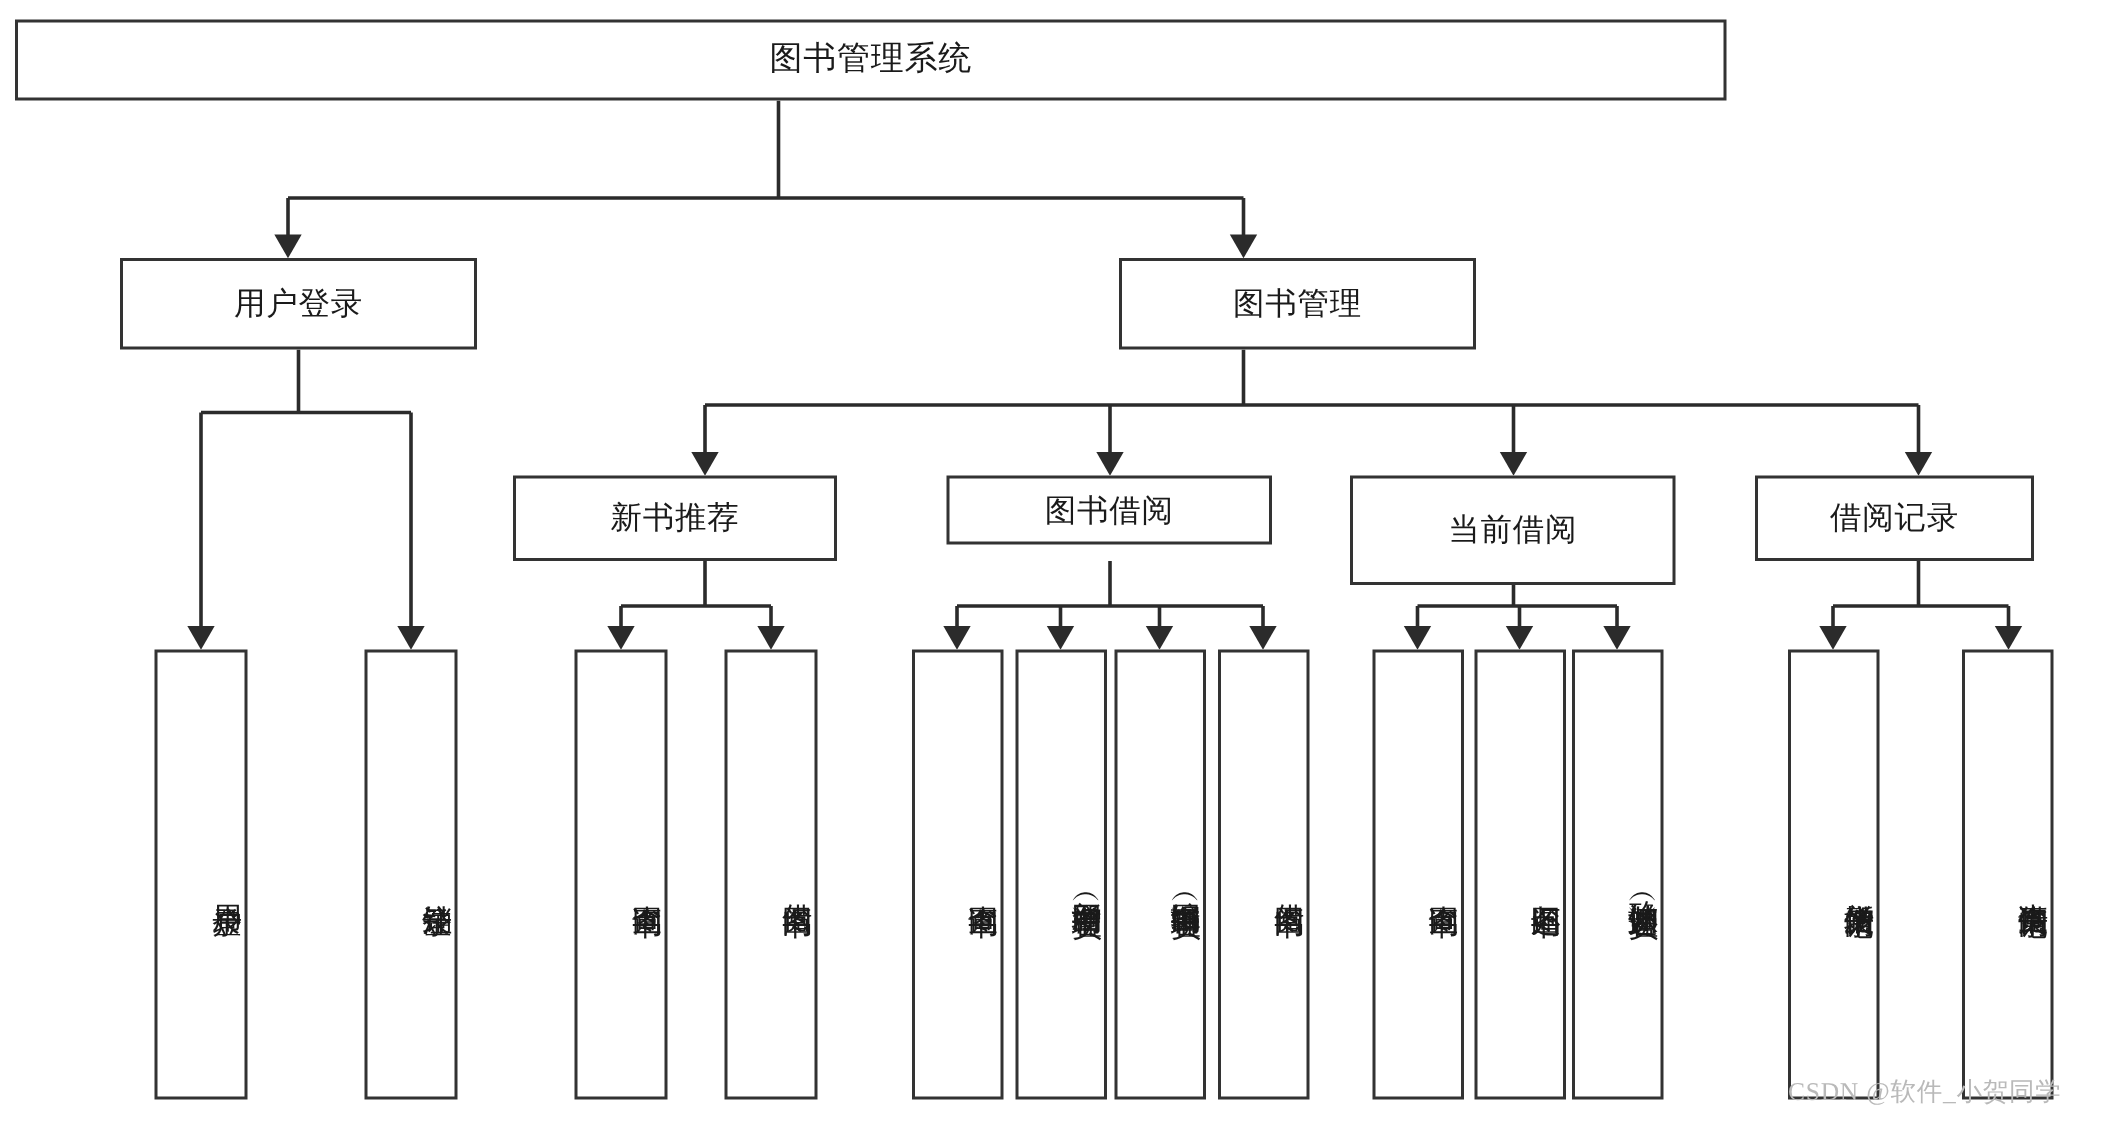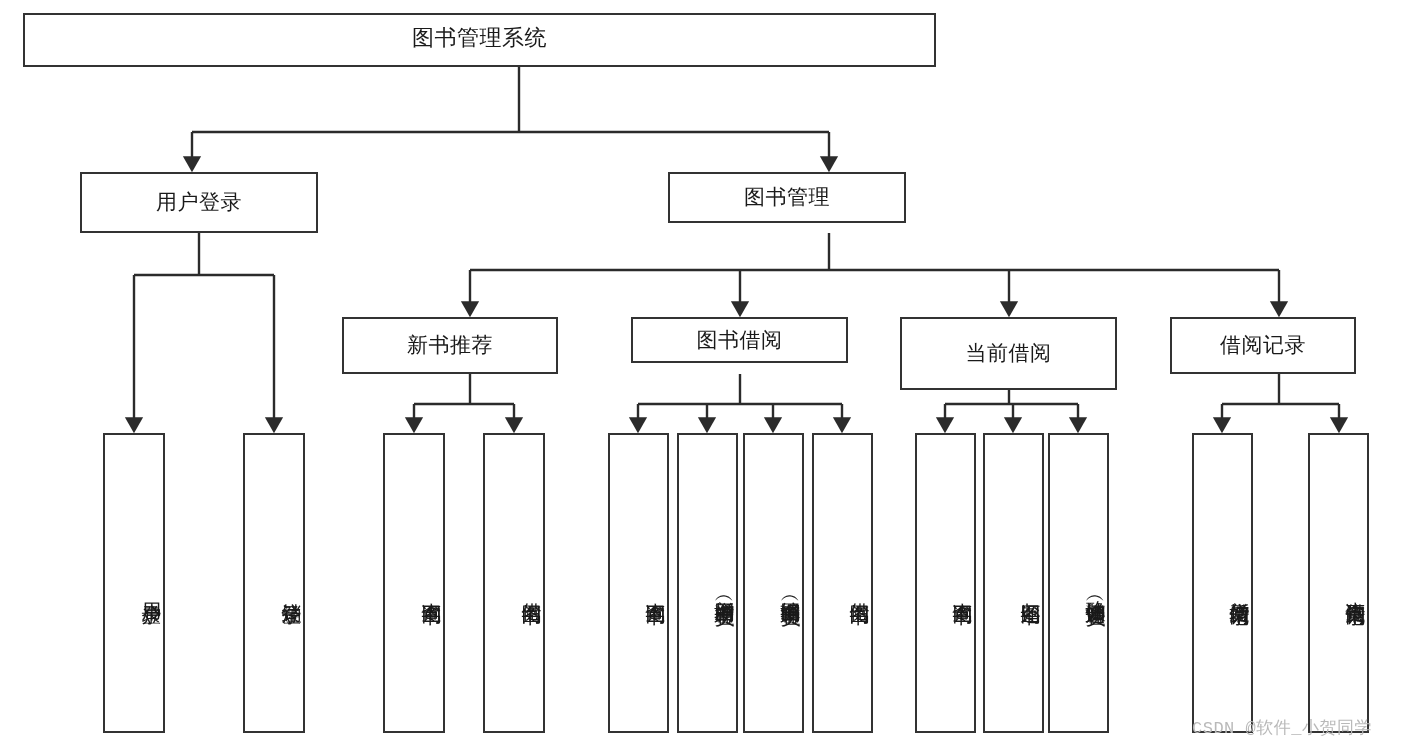--- a/index.html
+++ b/index.html
@@ -54,21 +54,21 @@
     align-items: flex-start;
     justify-content: center;
     padding-top: 12px;
   }
   .watermark {
     position: absolute;
     font-size: 17px;
     color: #b9b9b9;
     letter-spacing: 0.5px;
     white-space: nowrap;
-    font-family: Liberation Mono, monospace;
+    font-family: Liberation Serif, serif;
   }
 </style>
 </head>
 <body>
 
 <div id="diagram-root">
 
   <svg id="edges-layer" viewBox="0 0 1405 747" width="1405" height="747" xmlns="http://www.w3.org/2000/svg">
     <defs>
       <marker id="arrowhead" markerWidth="9" markerHeight="9" refX="3.2" refY="4.2" orient="auto" markerUnits="strokeWidth">
@@ -112,24 +112,24 @@
       <path d="M1013,404 L1013,425" marker-end="url(#arrowhead)"></path>
       <path d="M1078,404 L1078,425" marker-end="url(#arrowhead)"></path>
 
       <path d="M1279,374 L1279,404"></path>
       <path d="M1222,404 L1339,404"></path>
       <path d="M1222,404 L1222,425" marker-end="url(#arrowhead)"></path>
       <path d="M1339,404 L1339,425" marker-end="url(#arrowhead)"></path>
     </g>
   </svg>
 
-  <div class="node horiz root" style="left:23px; top:13px; width:913px; height:54px;font-family:Liberation Mono, monospace;">图书管理系统</div>
+  <div class="node horiz root" style="left:10px; top:13px; width:1141px; height:54px;">图书管理系统</div>
 
   <div class="node horiz" style="left:80px; top:172px; width:238px; height:61px;">用户登录</div>
-  <div class="node horiz" style="left:668px; top:172px; width:238px; height:51px;">图书管理</div>
+  <div class="node horiz" style="left:746px; top:172px; width:238px; height:61px;">图书管理</div>
 
   <div class="node horiz" style="left:342px; top:317px; width:216px; height:57px;">新书推荐</div>
   <div class="node horiz" style="left:631px; top:317px; width:217px; height:46px;">图书借阅</div>
   <div class="node horiz" style="left:900px; top:317px; width:217px; height:73px;">当前借阅</div>
   <div class="node horiz" style="left:1170px; top:317px; width:186px; height:57px;">借阅记录</div>
 
   <div class="node vert" style="left:103px; top:433px; width:62px; height:300px;">用户登录</div>
   <div class="node vert" style="left:243px; top:433px; width:62px; height:300px;">注销登录</div>
 
   <div class="node vert" style="left:383px; top:433px; width:62px; height:300px;">查询图书</div>

